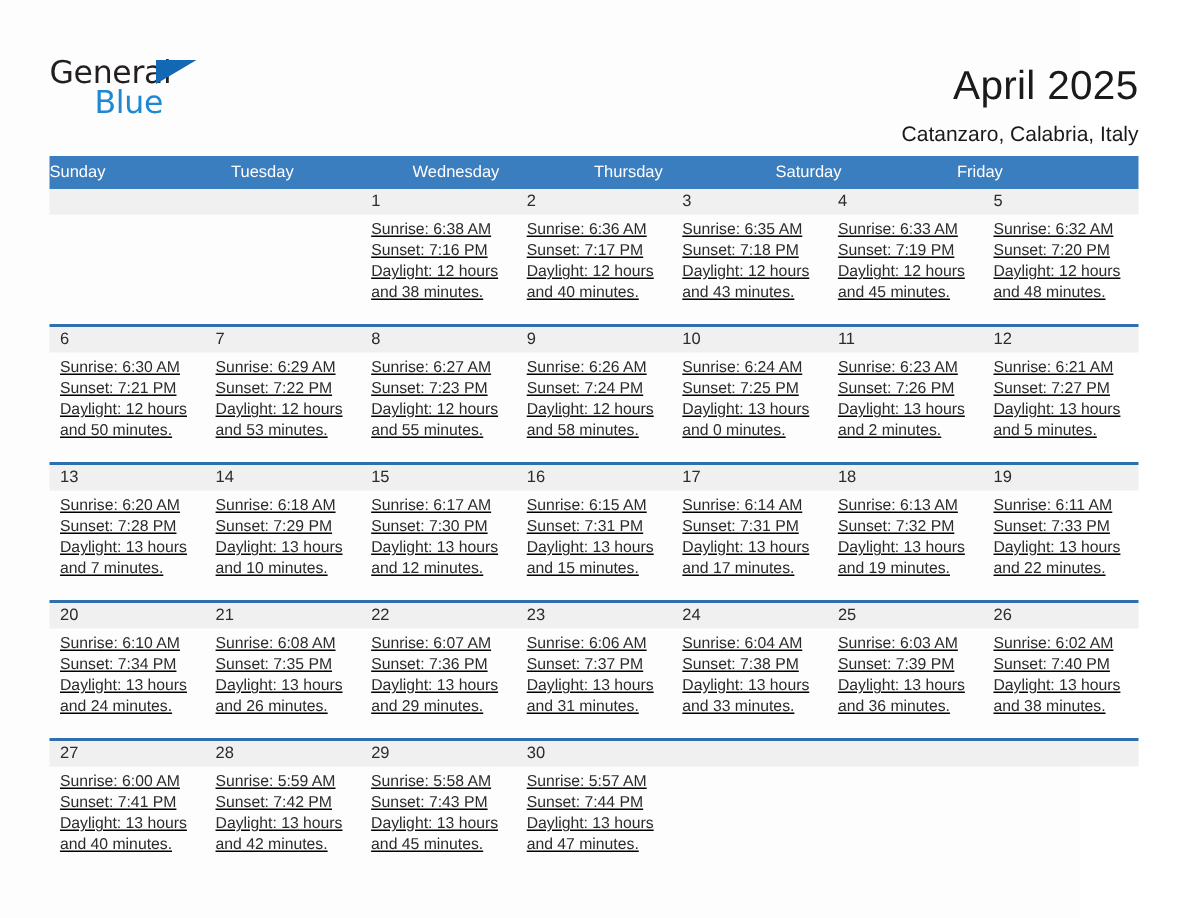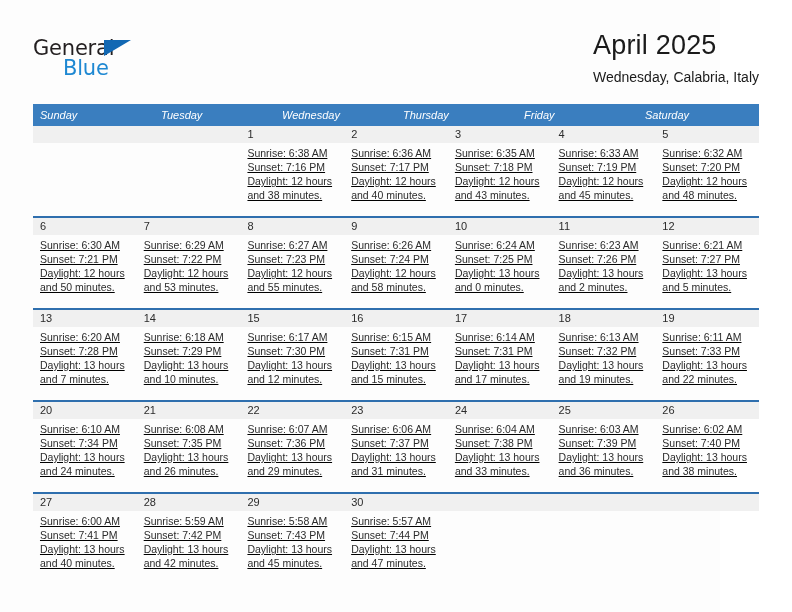--- a/index.html
+++ b/index.html
@@ -64,21 +64,22 @@
     letter-spacing: -0.2px;
     color: #1e88d2;
     font-family: "DejaVu Sans", sans-serif;
     font-weight: 400;
     text-align: center;
   }
 
   .title-block {
     position: absolute;
     right: 0;
-    top: 0;
+    top: 12px;
+    text-align: right;
   }
   .cal-title {
     font-size: 27px;
     color: #1a1a1a;
     font-weight: 400;
     line-height: 34px;
     letter-spacing: 0.2px;
   }
   .cal-subtitle {
     margin-top: 6px;
@@ -100,24 +101,22 @@
     display: flex;
     width: 100%;
     background: #3a7ebf;
     height: 22px;
   }
   .week-head .dow {
     flex: 1 1 0;
     color: #ffffff;
     font-size: 11px;
     line-height: 22px;
-    padding-left: 7px;
     white-space: nowrap;
     overflow: hidden;
-    font-style: italic;
   }
 
   .week {
     position: relative;
     width: 100%;
     border-top: 2px solid #2f6fae;
   }
   .week:first-of-type {
     border-top: none;
   }
@@ -165,33 +164,33 @@
   <div class="topbar">
 
     <div class="logo">
       <span class="logo-general">General</span>
       <span class="logo-tri"></span>
       <span class="logo-blue">Blue</span>
     </div>
 
     <div class="title-block">
       <div class="cal-title">April 2025</div>
-      <div class="cal-subtitle">Wednesday, Calabria, Italy</div>
+      <div class="cal-subtitle">Catanzaro, Calabria, Italy</div>
     </div>
 
   </div>
 
   <div class="calendar">
     <div class="week-head">
         <div class="dow">Sunday</div>
         <div class="dow">Tuesday</div>
         <div class="dow">Wednesday</div>
         <div class="dow">Thursday</div>
+        <div class="dow">Saturday</div>
         <div class="dow">Friday</div>
-        <div class="dow">Saturday</div>
       </div>
     <div id="weeks-container">
         <div class="week">
           <div class="daynum-band">
             <div class="dn"></div>
             <div class="dn"></div>
             <div class="dn">1</div>
             <div class="dn">2</div>
             <div class="dn">3</div>
             <div class="dn">4</div>

